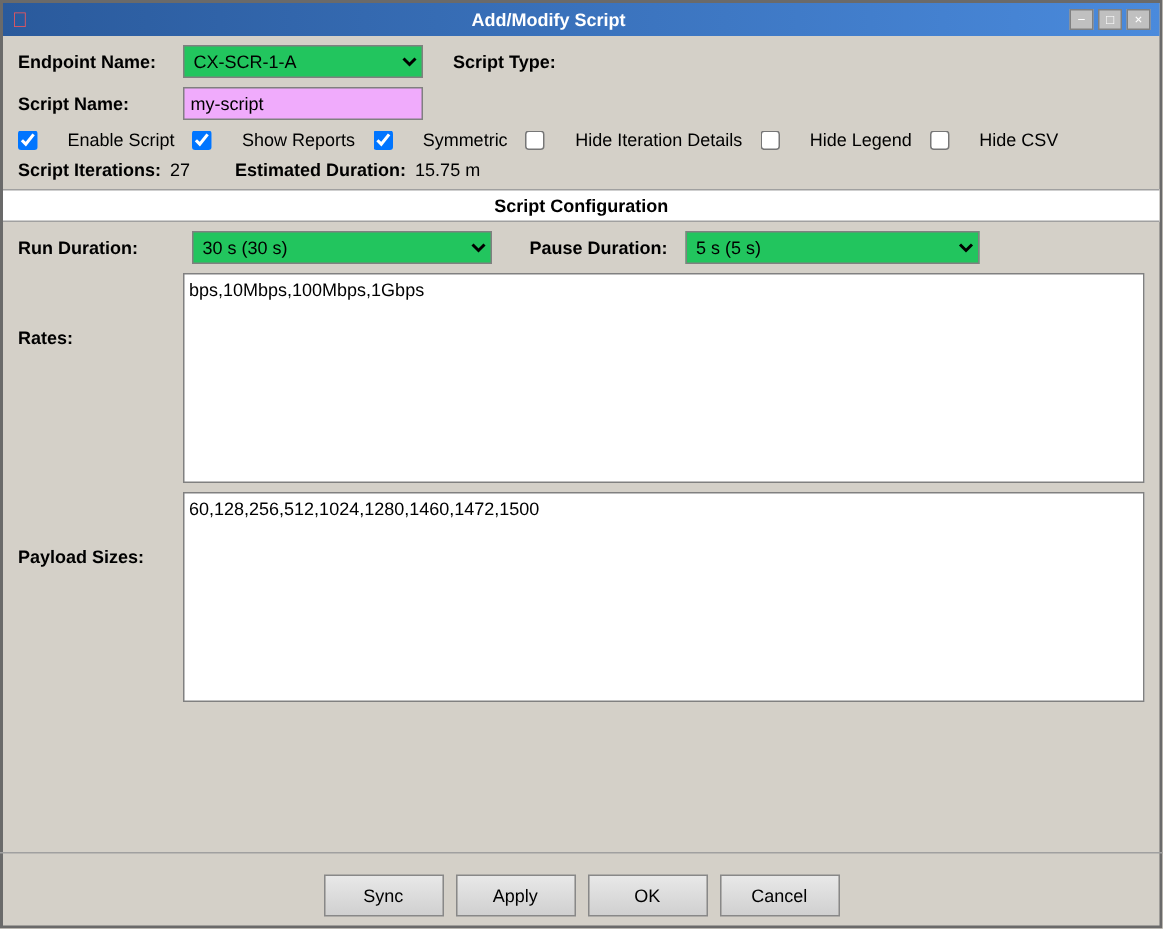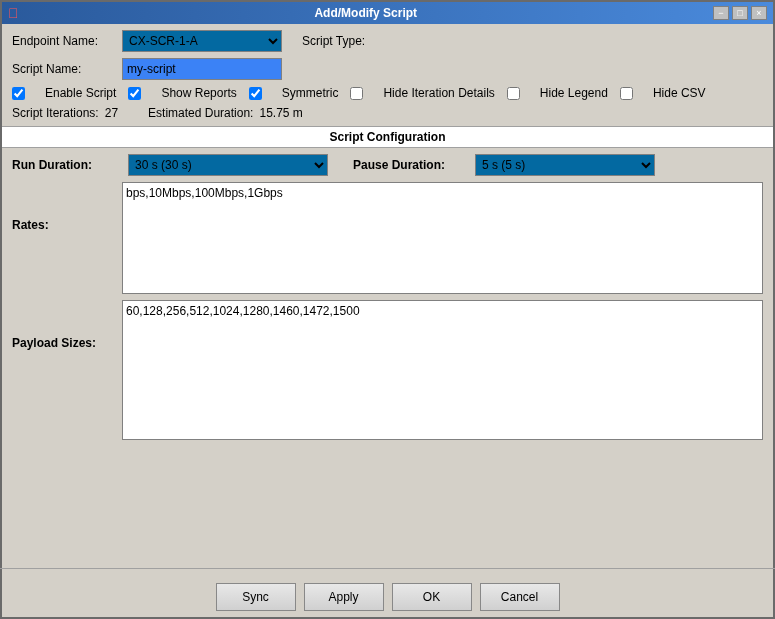--- a/index.html
+++ b/index.html
@@ -61,38 +61,38 @@
       color: #ff5555;
     }
 
     .form-row {
       display: flex;
       align-items: center;
       margin-bottom: 6px;
     }
 
     .label {
-      font-weight: normal;
+      font-weight: bold;
       white-space: nowrap;
     }
 
     .endpoint-label { width: 110px; }
     .scriptname-label { width: 110px; }
 
     input[type="text"] {
       border: 1px solid #808080;
-      background: #3b82f6;
+      background: #f0abfc;
       padding: 2px 4px;
       font-size: 12px;
       height: 22px;
     }
 
     select {
       border: 1px solid #808080;
-      background: #0369a1;
+      background: #22c55e;
       padding: 1px 2px;
       font-size: 12px;
       height: 22px;
       cursor: pointer;
     }
 
     .endpoint-select { width: 160px; }
     .script-type-select { width: 338px; }
 
     .script-type-row {
@@ -168,21 +168,21 @@
     textarea {
       flex: 1;
       border: 1px solid #808080;
       background: white;
       font-size: 12px;
       padding: 3px;
       resize: none;
       font-family: Arial, sans-serif;
     }
 
-    .rates-textarea { height: 112px; }
+    .rates-textarea { height: 140px; }
     .payload-textarea { height: 140px; }
 
     .divider {
       height: 1px;
       background: #a0a0a0;
       margin: 6px -10px;
     }
 
     .button-row {
       display: flex;
@@ -286,21 +286,21 @@
     <div class="section-header">Script Configuration</div>
 
     <div class="config-row" style="margin-bottom:6px;">
       <span class="label run-duration-label">Run Duration:</span>
       <select class="duration-select">
         <option>30 s    (30 s)</option>
         <option>60 s    (60 s)</option>
         <option>120 s    (120 s)</option>
       </select>
       <span class="label pause-duration-label">Pause Duration:</span>
-      <select class="pause-select" style="width:180px; margin-left:24px;">
+      <select class="pause-select" style="width:196px; margin-left:6px;">
         <option>5 s    (5 s)</option>
         <option>10 s    (10 s)</option>
         <option>30 s    (30 s)</option>
       </select>
     </div>
 
     <div class="textarea-row">
       <span class="textarea-label">Rates:</span>
       <textarea class="rates-textarea" style="">bps,10Mbps,100Mbps,1Gbps</textarea>
     </div>

